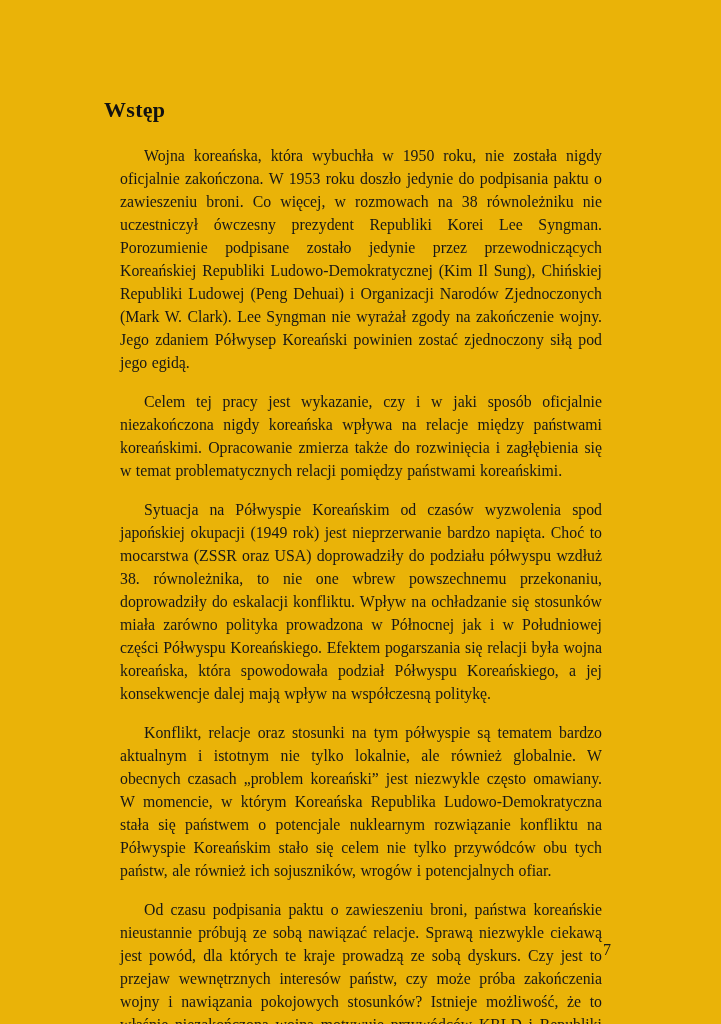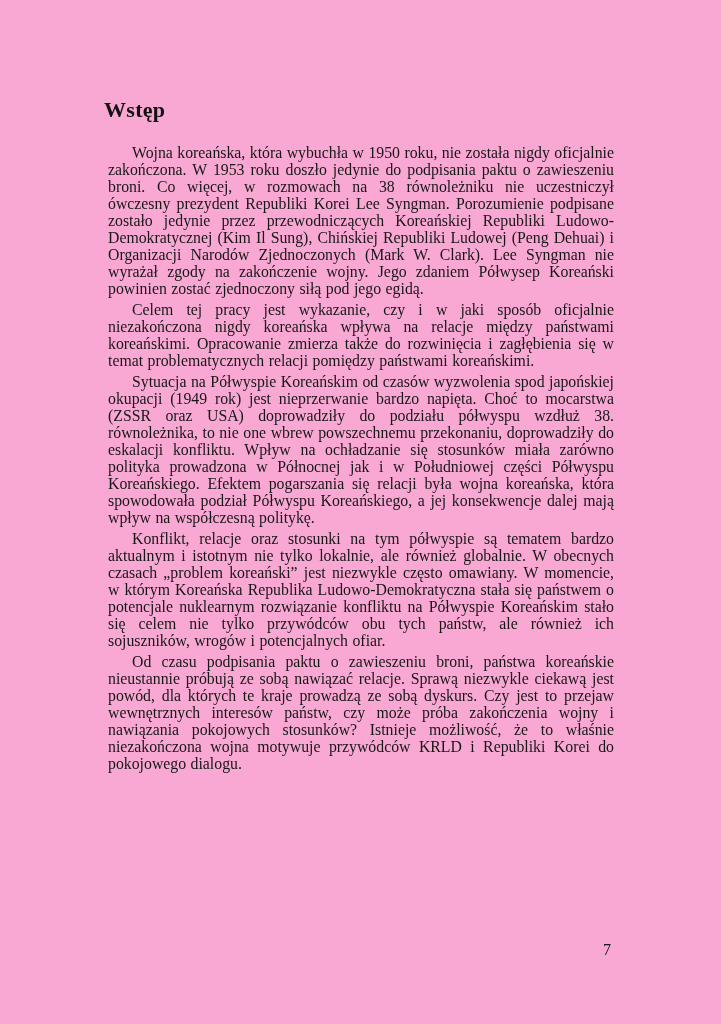--- a/index.html
+++ b/index.html
@@ -11,40 +11,40 @@
     height: 1024px;
     background: #ffffff;
     position: relative;
     overflow: hidden;
     font-family: "Liberation Serif", "DejaVu Serif", serif;
     color: #161616;
   }
   .scan-page {
     position: absolute;
     inset: 0;
-    background: #f9a8d4;
+    background: #eab308;
   }
   .content {
     position: absolute;
     left: 104px;
     top: 97px;
     width: 514px;
   }
   .heading {
     font-size: 22px;
     line-height: 26px;
     font-weight: 700;
     margin: 0 0 21px 0;
     letter-spacing: 0.3px;
     color: #121212;
   }
   .body-par {
-    margin: 4px;
+    margin: 16px;
     font-size: 15.8px;
-    line-height: 17px;
+    line-height: 23px;
     text-align: justify;
     text-indent: 24px;
     word-spacing: 0.5px;
     color: #171717;
   }
   .page-number {
     position: absolute;
     left: 603px;
     top: 941px;
     font-size: 16px;

